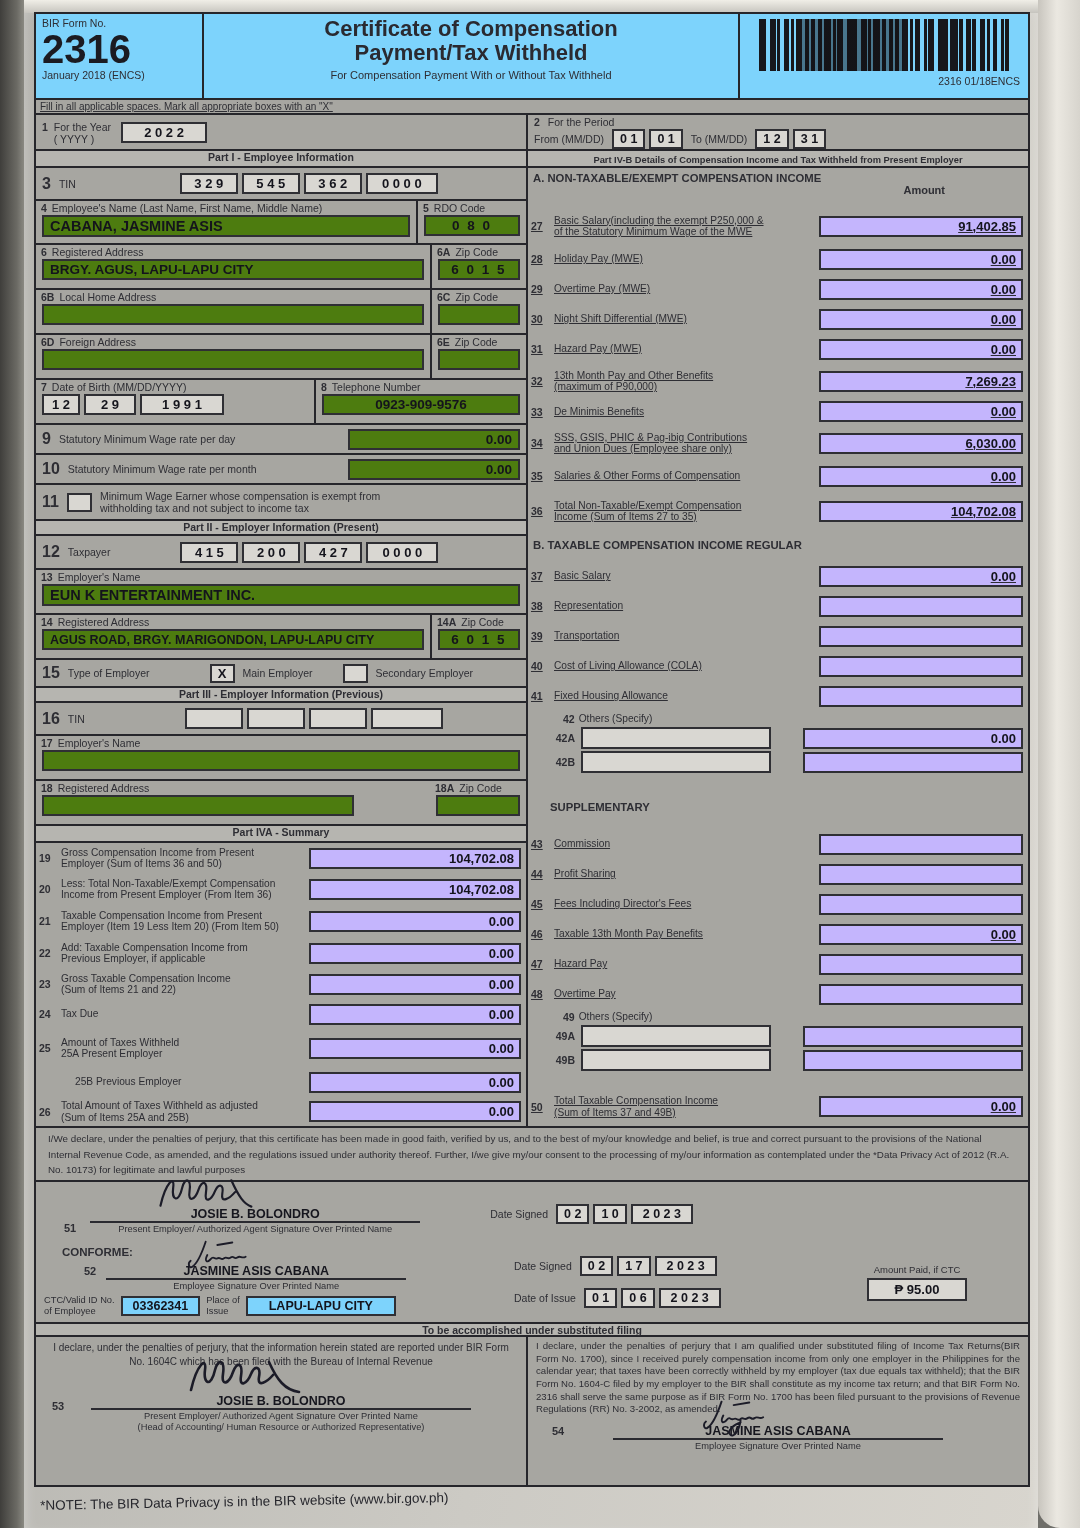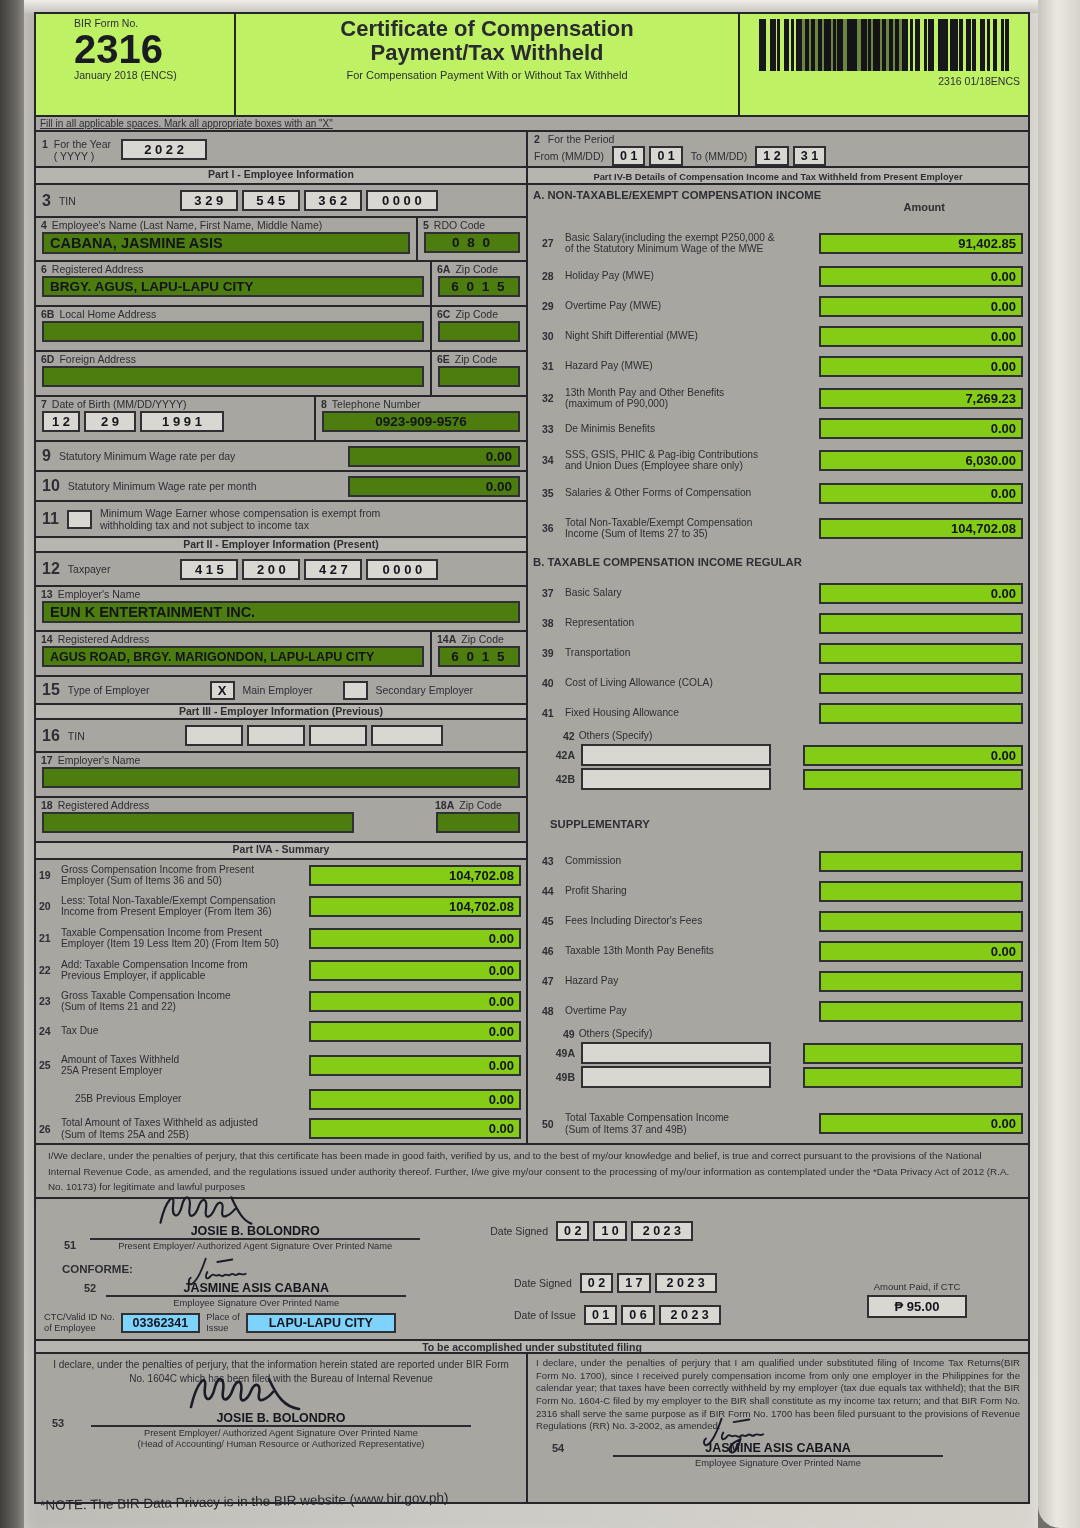--- a/index.html
+++ b/index.html
@@ -19,22 +19,22 @@
     border-radius:0 0 0 22px;}
   .tband{position:absolute;top:0;left:24px;right:42px;height:13px;
     background:linear-gradient(#f0eee7,#c6c4be);}
 
   .form{position:absolute;left:34px;top:12px;width:996px;
     border:2.5px solid #26262b; background:#a7a6a1;}
   .num{font-weight:700;}
   .ml{white-space:pre-line;}
 
   
-  .hdr{display:grid;grid-template-columns:168px 1fr 288px;height:103px;
-    border-bottom:2px solid #26262b;background:#bef264;padding-left:32px;}
+  .hdr{display:grid;grid-template-columns:168px 1fr 288px;height:86px;
+    border-bottom:2px solid #26262b;background:#7dd3fc;}
   .hleft{border-right:2px solid #26262b;padding:3px 6px;}
   .hl-small{font-size:10.5px;}
   .hl-big{font-size:40px;font-weight:700;line-height:1.0;color:#1b1b22;}
   .hmid{text-align:center;padding-top:3px;border-right:2px solid #26262b;}
   .t1{font-size:22px;line-height:1.08;color:#2a2a31;font-weight:600;}
   .t2{font-size:11px;margin-top:3px;border-top:1px solid transparent;}
   .hright{padding:5px 8px 2px 8px;display:flex;flex-direction:column;align-items:center;}
   .barcode{width:250px;height:52px;
     background:
       linear-gradient(90deg, rgba(16,16,20,0) 0 16%, rgba(16,16,20,.48) 16% 58%, rgba(16,16,20,0) 58% 100%),
@@ -87,24 +87,24 @@
   .ctr{justify-content:center;letter-spacing:2px;}
   .amt{justify-content:flex-end;}
   .w3{min-width:58px;justify-content:center;}
   .w4{min-width:72px;justify-content:center;}
   .dcell{border:2px solid #2f2f34;background:#d9d7d2;font-weight:700;font-size:13px;
     color:#14141c;padding:1px 5px;text-align:center;display:flex;align-items:center;justify-content:center;min-height:21px;}
   .cb{width:25px;height:19px;border:2px solid #2f2f34;background:#d9d7d2;font-weight:700;
     font-size:13px;text-align:center;line-height:16px;color:#14141c;flex:none;}
 
   .l3{display:grid;grid-template-columns:20px 1fr 212px;align-items:center;padding:0 5px 0 3px;gap:2px;}
-  .r3{display:grid;grid-template-columns:21px 1fr 204px;align-items:center;padding:0 5px 0 14px;gap:2px;}
+  .r3{display:grid;grid-template-columns:21px 1fr 204px;align-items:center;padding:0 5px 0 3px;gap:2px;text-decoration:underline;}
   .an{font-weight:700;font-size:10.5px;align-self:center;}
   .al{font-size:10.2px;line-height:1.12;white-space:pre-line;}
-  .ab{border:2px solid #2f2f34;background:#84cc16;min-height:21px;display:flex;align-items:center;
+  .ab{border:2px solid #2f2f34;background:#c4b5fd;min-height:21px;display:flex;align-items:center;
     justify-content:flex-end;padding:1px 5px;font-weight:700;font-size:13px;color:#14141c;text-align:right;}
 
   .sahdr{padding:4px 5px 0 5px;}
   .sttl{font-weight:700;font-size:11.3px;}
   .amth{font-weight:700;font-size:11px;text-align:right;padding-right:78px;}
   .sbhdr{font-weight:700;font-size:11.3px;padding:8px 5px 0 5px;}
   .supphdr{font-weight:700;font-size:11.3px;padding:12px 5px 0 22px;}
 
   .oth{padding:2px 5px 0 3px;}
   .othl{display:flex;gap:4px;font-size:10.2px;padding-left:0;margin-left:32px;}

